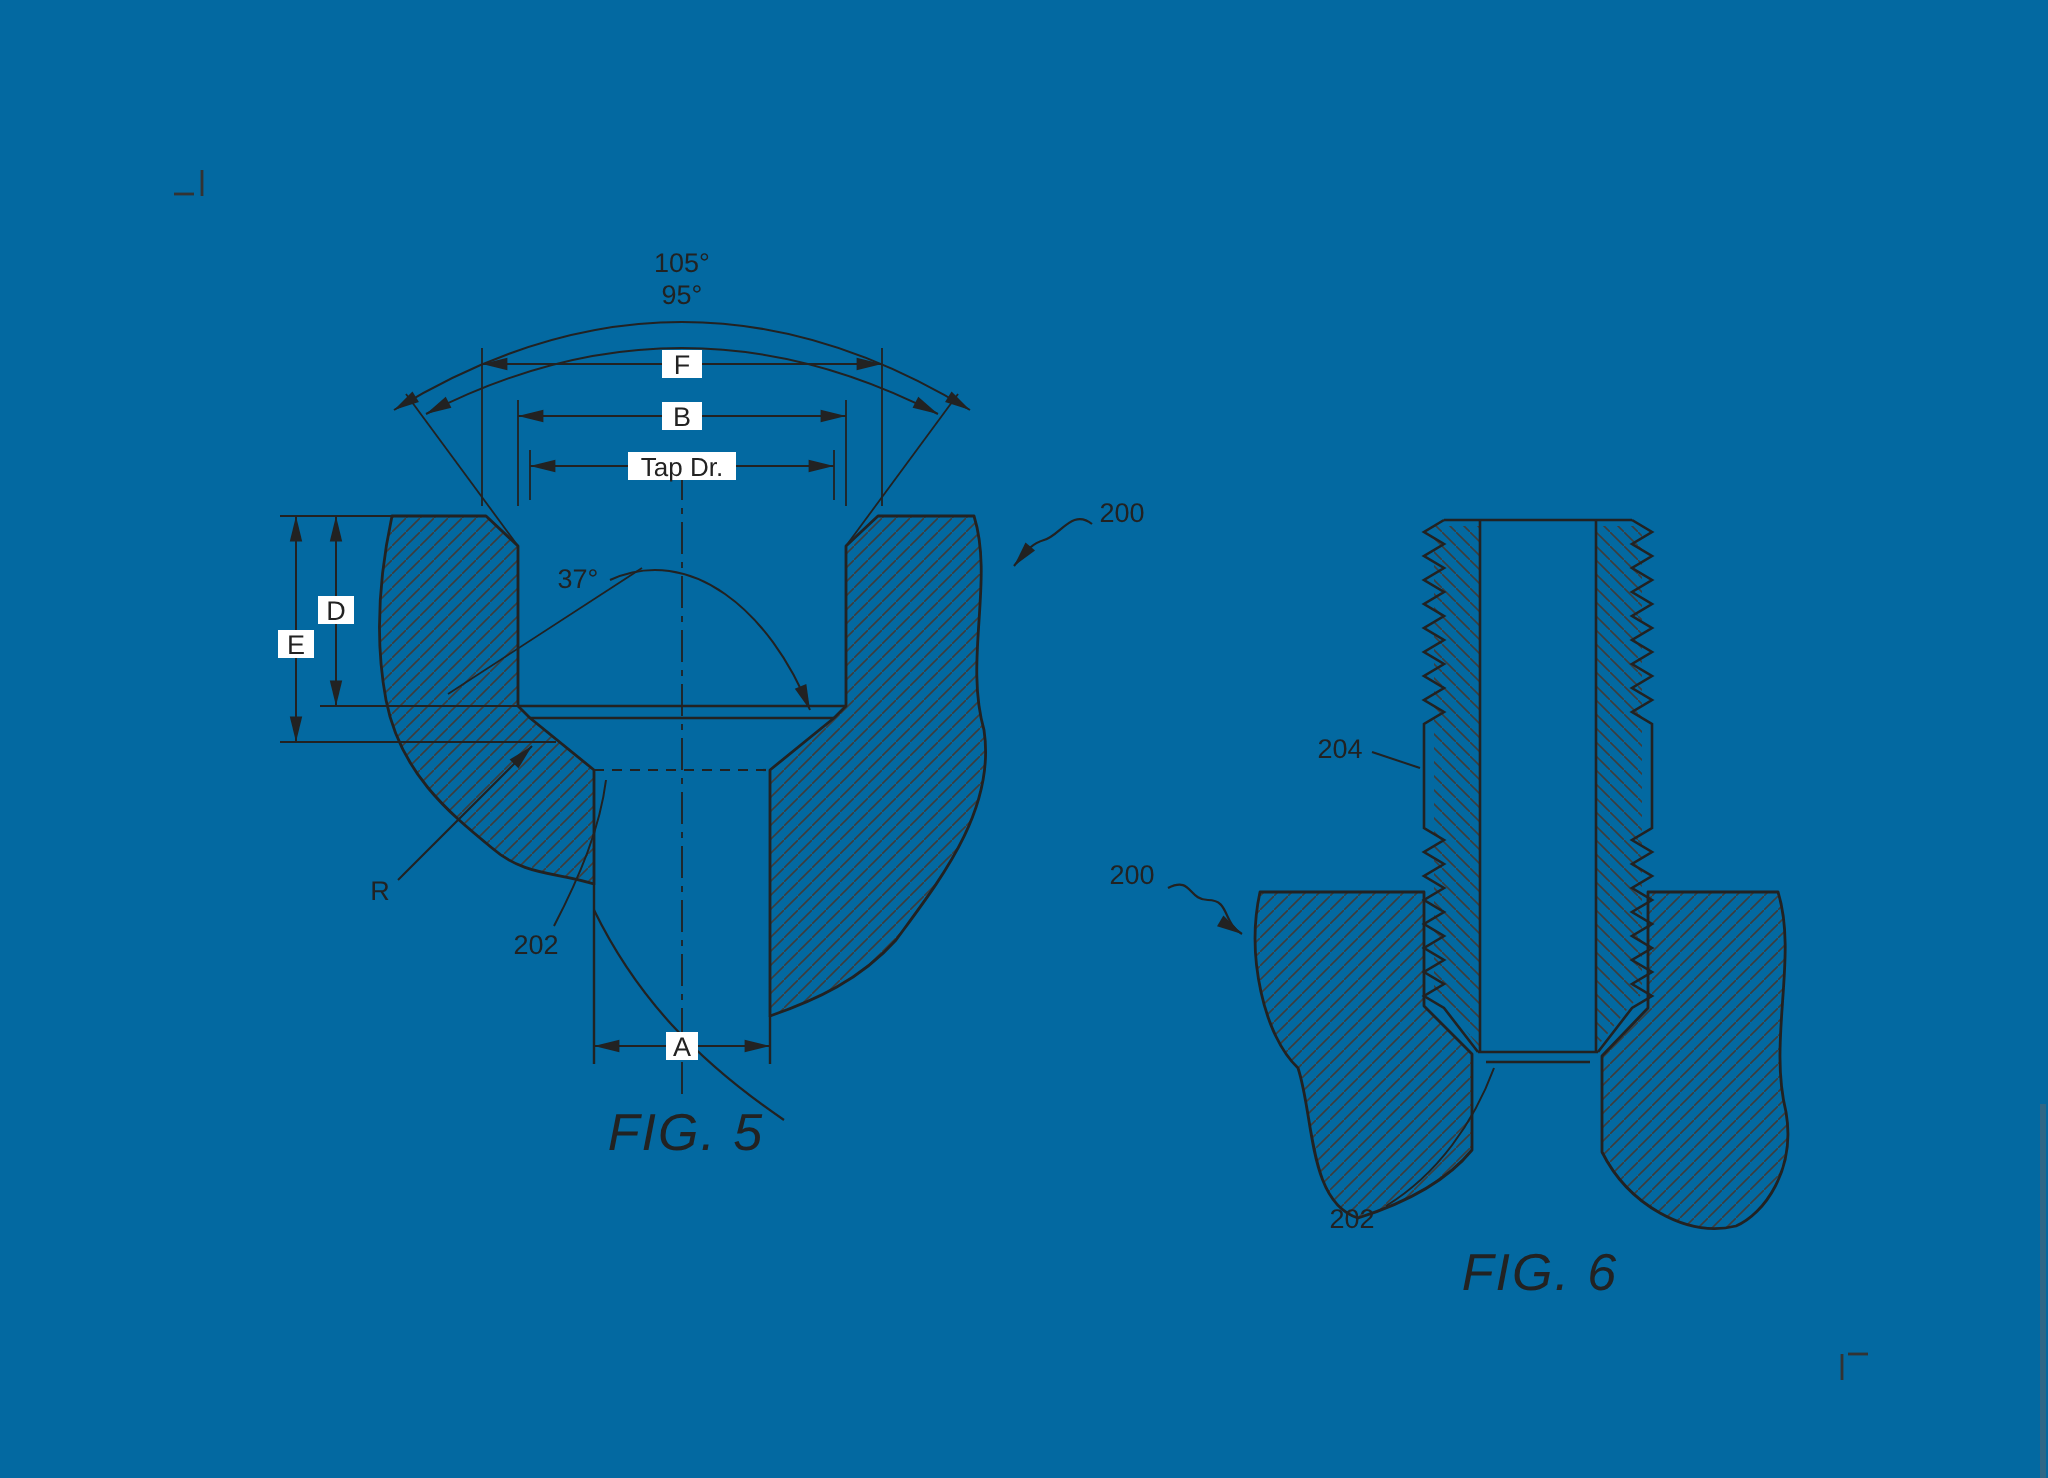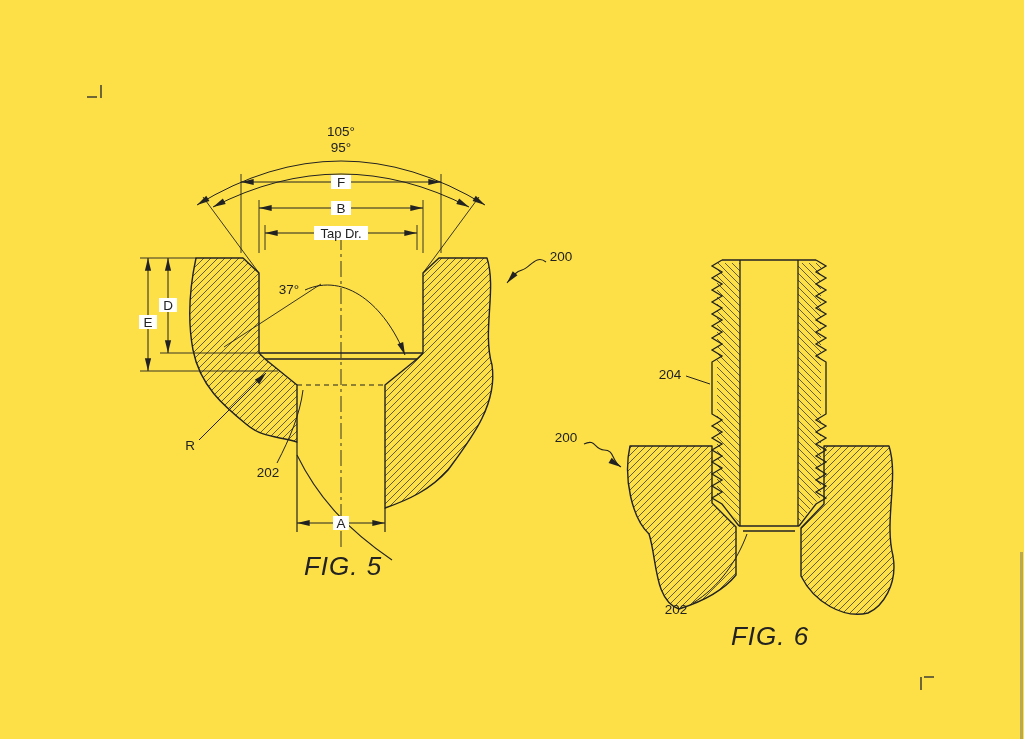--- a/index.html
+++ b/index.html
@@ -1,17 +1,17 @@
 <!DOCTYPE html>
 <html><head>
 <meta charset="utf-8">
 <style>
   html,body{margin:0;padding:0;background:#e8e8e8;}
   .page{
-    width:1024px;height:739px;position:relative;background:#fde047;
+    width:1024px;height:739px;position:relative;background:#0369a1;
     font-family:"Liberation Sans", sans-serif;overflow:hidden;
   }
   svg{position:absolute;inset:0;}
   text{fill:#222;}
   .lbl{font-size:13.5px;}
   .lbl-small{font-size:13px;}
   .cap{font-size:26px;font-style:italic;letter-spacing:1px;}
 </style>
 </head>
 <body>

